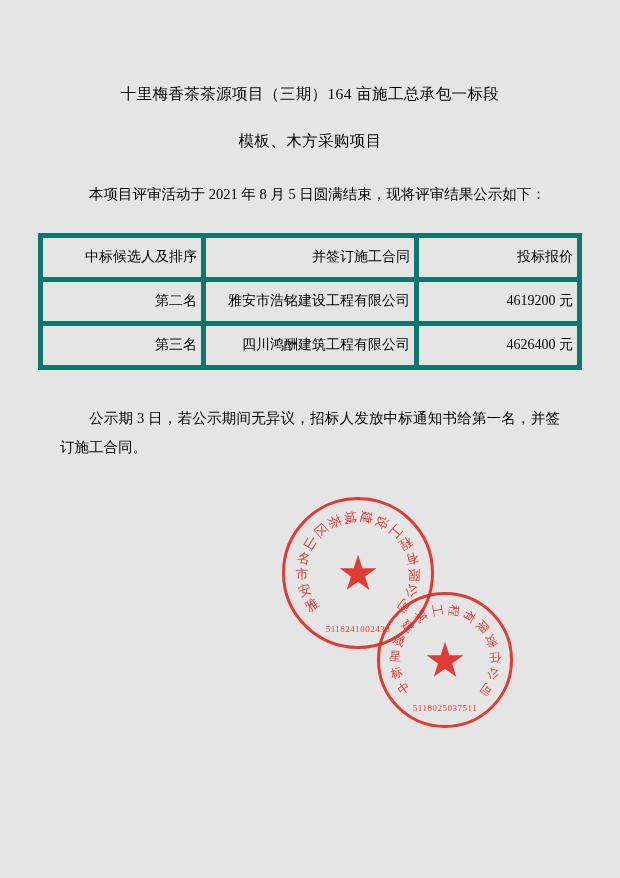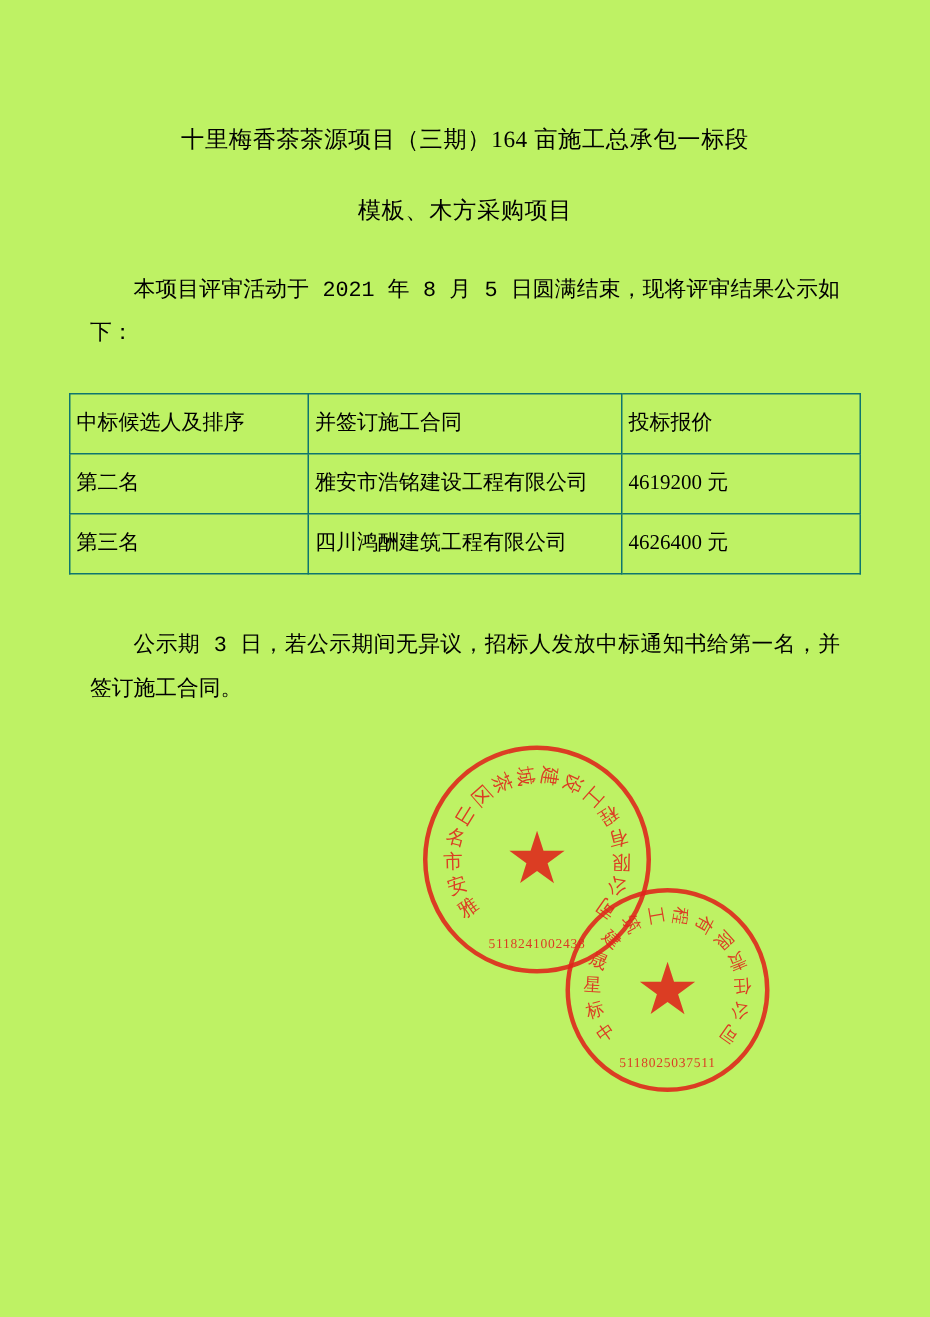--- a/index.html
+++ b/index.html
@@ -12,21 +12,21 @@
     height: 878px;
     position: relative;
     font-family: "Liberation Serif", "DejaVu Serif", serif;
     color: #000000;
     overflow: hidden;
   }
   .page {
     position: relative;
     width: 620px;
     height: 878px;
-    background: #bef264;
+    background: #e5e5e5;
   }
   .doc-body {
     position: absolute;
     left: 0;
     top: 0;
     width: 620px;
   }
   .title-line {
     text-align: center;
     font-size: 15.5px;
@@ -34,37 +34,36 @@
     line-height: 1.6;
   }
   .title-1 { margin-top: 82px; }
   .title-2 { margin-top: 22px; }
 
   .para {
     font-size: 14.5px;
     line-height: 2.0;
     margin: 1px 60px;
     text-align: justify;
-    font-family: Liberation Mono, monospace;
   }
   .para-intro {
     margin-top: 26px;
   }
   .indent2 { text-indent: 2em; }
 
   table.bid-table {
     border-collapse: collapse;
     margin: 24px auto 0 auto;
     width: 500px;
     table-layout: fixed;
   }
   table.bid-table td, table.bid-table th {
-    border: 1px solid #0f766e;
+    border: 5px solid #0f766e;
     height: 35px;
-    text-align: left;
+    text-align: right;
     font-size: 14px;
     font-weight: normal;
     padding: 2px 4px;
   }
   table.bid-table th { font-size: 14px; }
   .col-1 { width: 150px; }
   .col-2 { width: 200px; }
   .col-3 { width: 150px; }
 
   .after-table {

